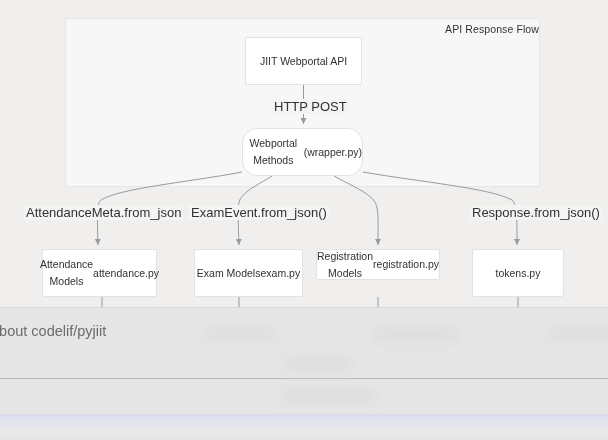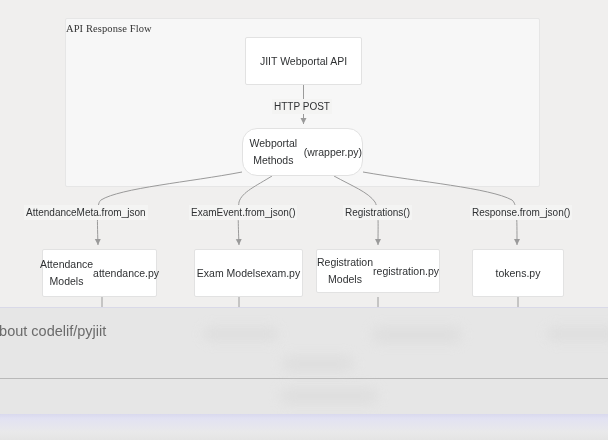--- a/index.html
+++ b/index.html
@@ -46,25 +46,24 @@
     width: 475px; height: 169px;
   }
   #subgraph-model {
     left: 22px; top: 234px;
     width: 561px; height: 78px;
   }
   .subgraph-title {
     position: absolute;
     top: 4px;
     left: 0; right: 0;
-    text-align: left;
+    text-align: right;
     font-size: 10.5px;
     color: #333333;
     letter-spacing: .1px;
-    font-family: Liberation Serif, serif;
   }
 
   
   .node-box {
     position: absolute;
     background: #ffffff;
     border: 1px solid #e2e2e2;
     border-radius: 2px;
     box-sizing: border-box;
     display: flex;
@@ -75,28 +74,28 @@
     color: #2f3133;
     line-height: 17px;
     text-align: center;
   }
   .node-box .line2 { }
 
   #node-api       { left: 245px; top: 37px;  width: 117px; height: 48px; }
   #node-wrapper   { left: 242px; top: 128px; width: 121px; height: 48px; border-radius: 15px; }
   #node-attendance{ left: 42px;  top: 249px; width: 115px; height: 48px; }
   #node-exam      { left: 194px; top: 249px; width: 109px;  height: 48px; }
-  #node-registration{ left: 316px; top: 249px; width: 124px; height: 44px; }
+  #node-registration{ left: 316px; top: 249px; width: 124px; height: 31px; }
   #node-tokens    { left: 472px; top: 249px; width: 92px;  height: 48px; }
 
   
   .edge-label {
     position: absolute;
     background: #f4f4f3;
-    font-size: 10px;
+    font-size: 13px;
     color: #2f3133;
     padding: 1px 2px;
     white-space: nowrap;
     line-height: 13px;
   }
   #edge-label-http   { left: 272px; top: 99px; }
   #edge-label-attendance { left: 24px;  top: 205px; }
   #edge-label-exam       { left: 189px; top: 205px; }
   #edge-label-registrations { left: 343px; top: 205px; }
   #edge-label-captcha    { left: 470px; top: 205px; }
@@ -215,21 +214,20 @@
     <div class="line2">registration.py</div>
   </div>
 
   <div class="node-box" id="node-tokens">
     <div class="line2">tokens.py</div>
   </div>
 
   <div class="edge-label" id="edge-label-http">HTTP POST</div>
   <div class="edge-label" id="edge-label-attendance">AttendanceMeta.from_json</div>
   <div class="edge-label" id="edge-label-exam">ExamEvent.from_json()</div>
-  <div class="edge-label" id="edge-label-registrations">Registrations()</div>
   <div class="edge-label" id="edge-label-captcha">Response.from_json()</div>
 </div>
 
 <div id="bottom-overlay">
 
   <div id="overlay-header">
     <div class="ghost" id="ghost-1"></div>
     <div class="ghost" id="ghost-2"></div>
     <div class="ghost" id="ghost-3"></div>
     <div class="ghost" id="ghost-4"></div>

